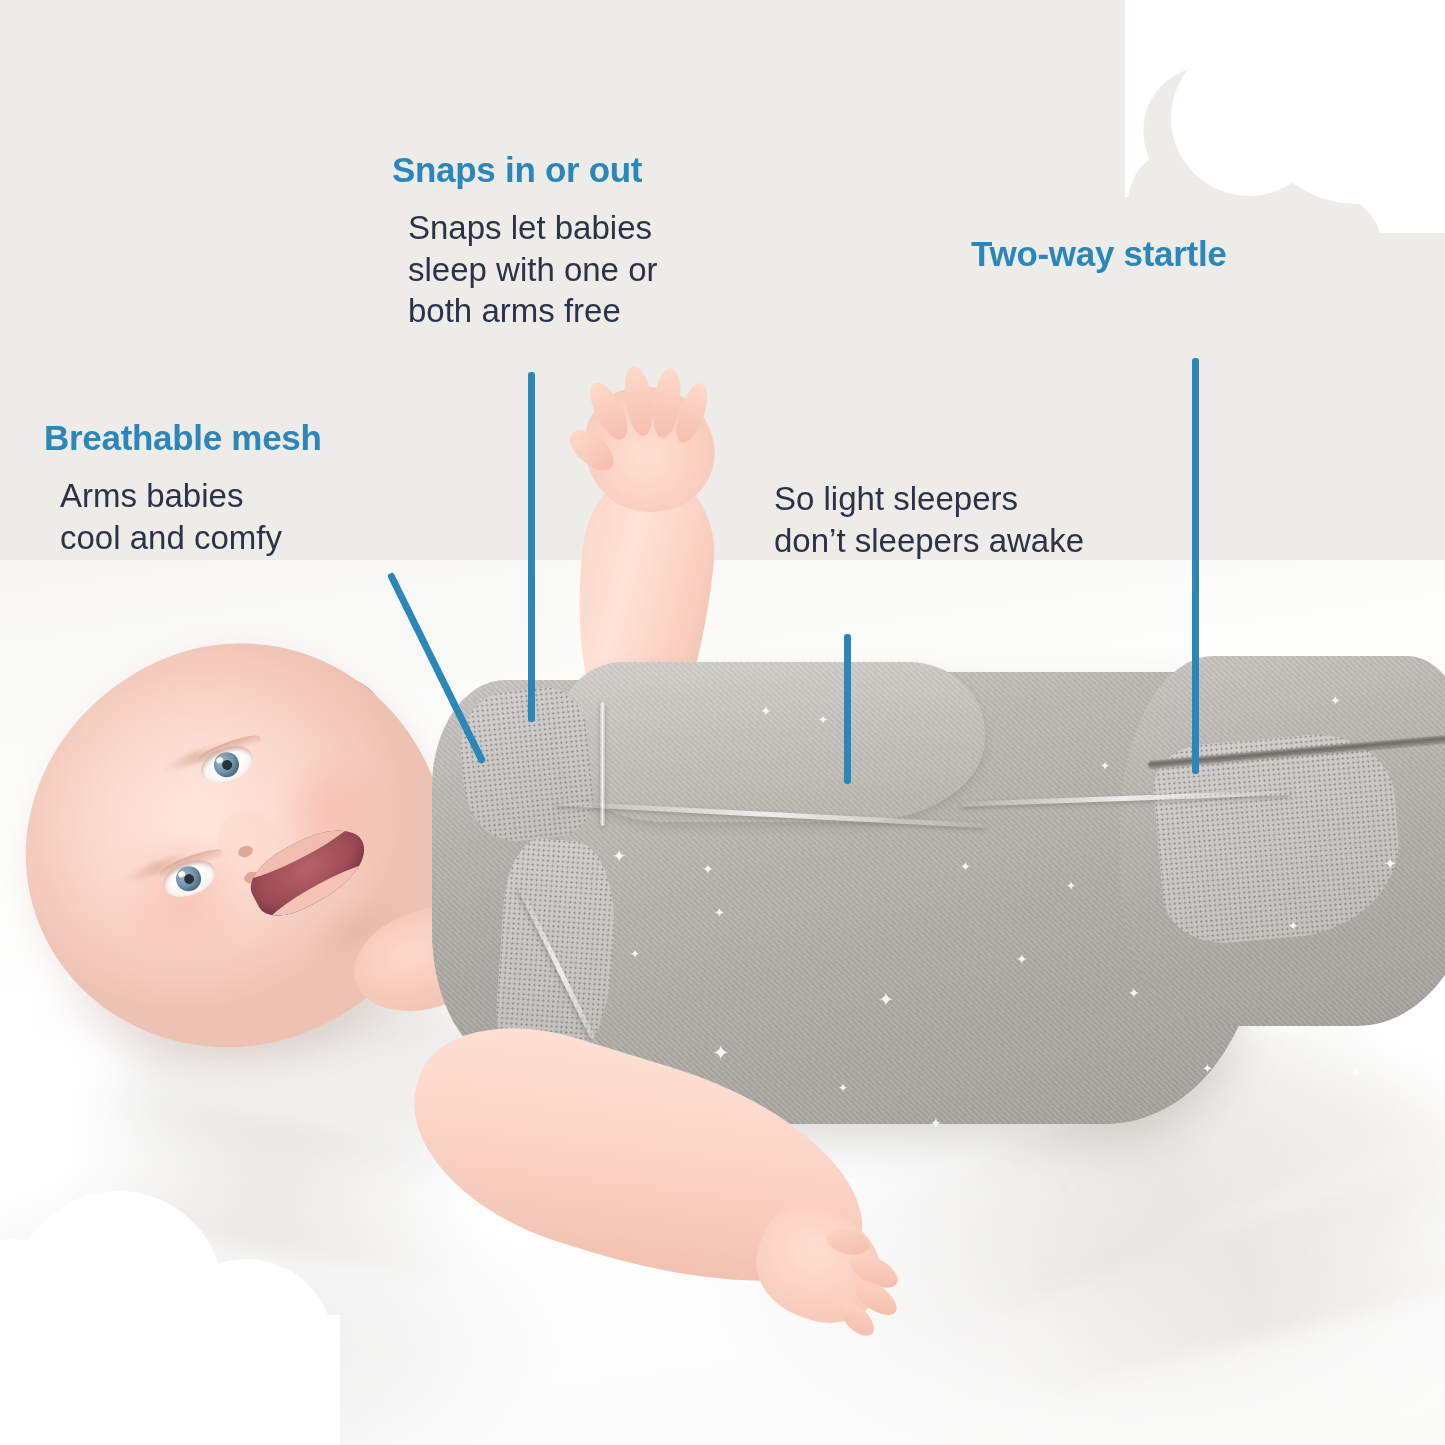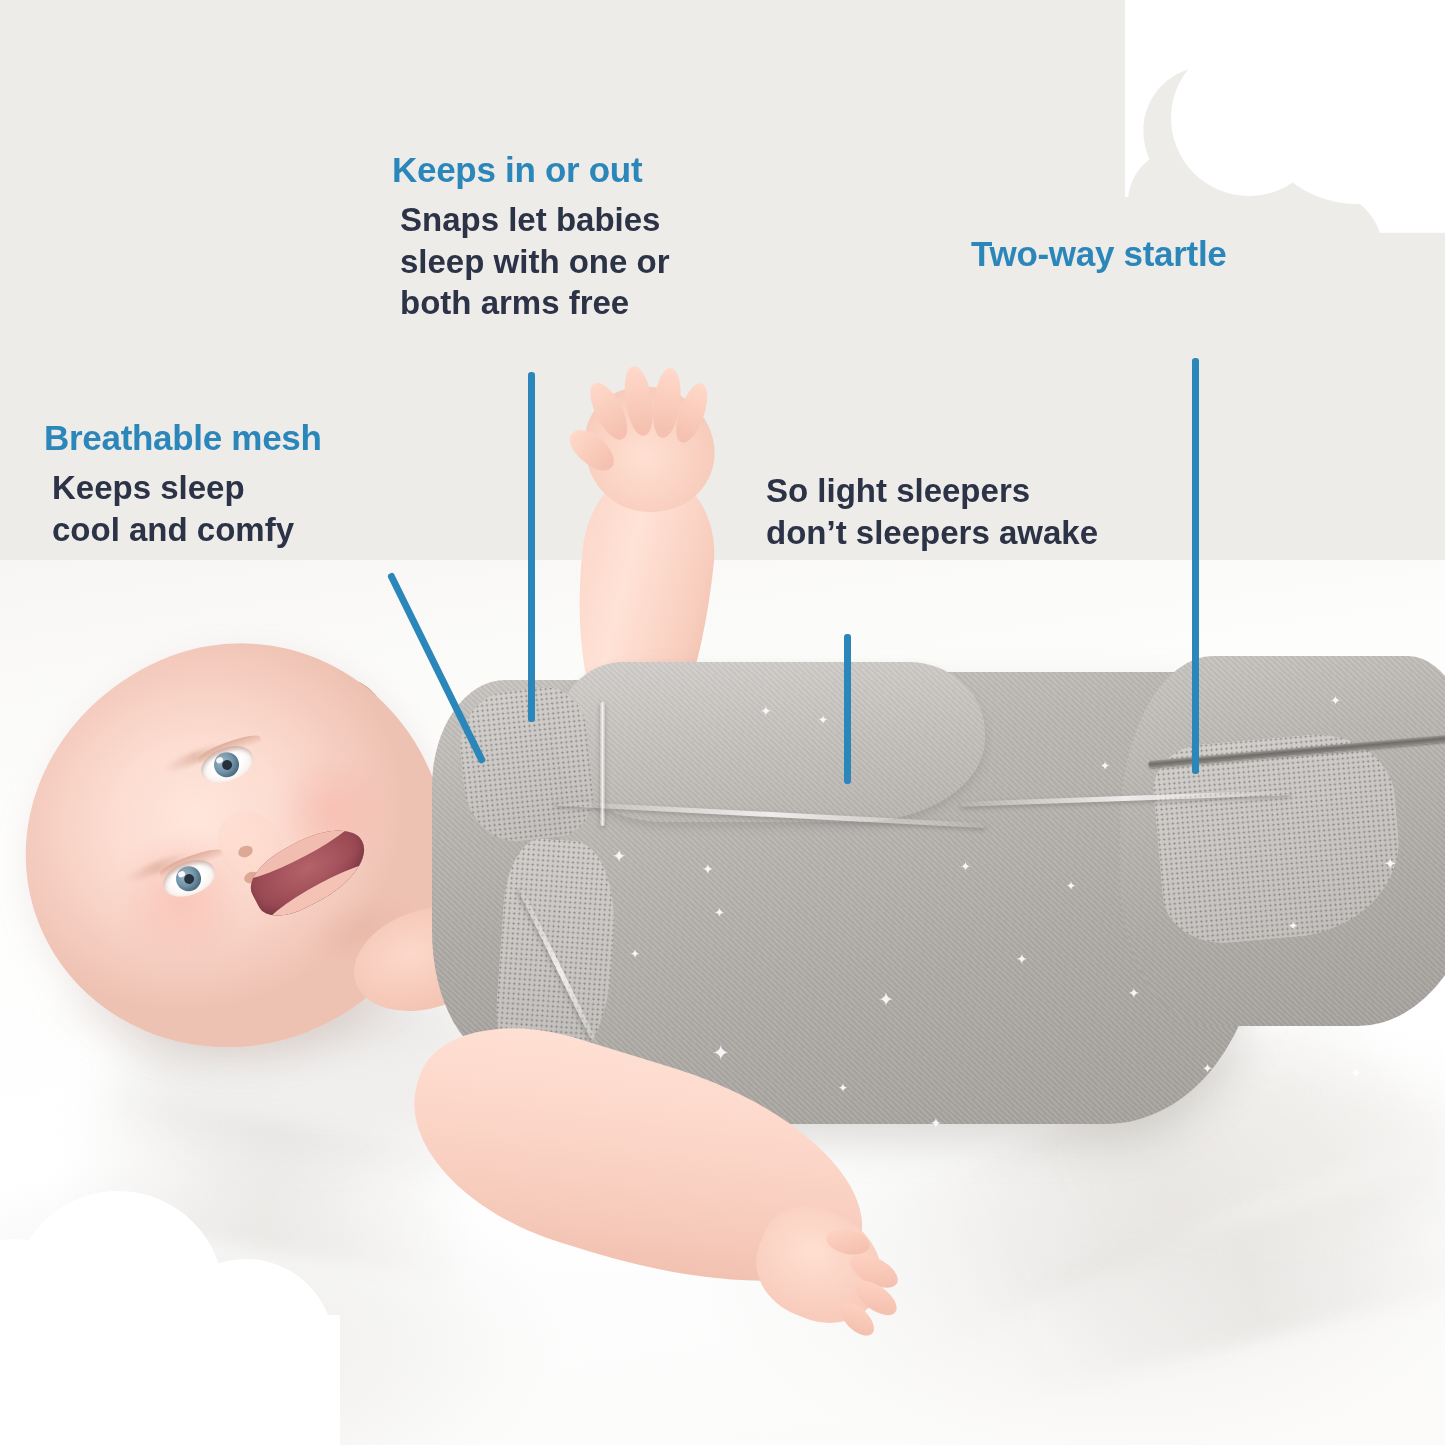--- a/index.html
+++ b/index.html
@@ -348,23 +348,23 @@
   .callout h3 {
     margin: 0 0 1px 0;
     font-size: 35px;
     font-weight: bold;
     color: #2b86ba;
     letter-spacing: -0.3px;
     line-height: 1.16;
     white-space: nowrap;
   }
   .callout p {
-    margin: 8px;
+    margin: 16px;
     font-size: 33px;
-    font-weight: bold;
+    font-weight: normal;
     color: #2c3346;
     line-height: 1.27;
     white-space: pre-line;
   }
   .leader {
     position: absolute;
     background: #2b86ba;
     border-radius: 3px;
   }
   .leader-diag {
@@ -508,33 +508,33 @@
 
   <div class="leader" style="left:528px;top:372px;width:7px;height:350px;"></div>
 
   <div class="leader" style="left:1192px;top:358px;width:7px;height:416px;"></div>
 
   <div class="leader" style="left:844px;top:634px;width:7px;height:150px;"></div>
 
   <div class="leader-diag" style="left:390px;top:570px;width:211px;transform:rotate(63.8deg);"></div>
 
   <div class="callout" style="left:392px;top:150px;">
-    <h3>Keeps in or out</h3>
+    <h3>Snaps in or out</h3>
     <p>Snaps let babies
 sleep with one or
 both arms free</p>
   </div>
 
   <div class="callout" style="left:971px;top:234px;">
     <h3>Two-way startle</h3>
   </div>
 
   <div class="callout" style="left:44px;top:418px;">
     <h3>Breathable mesh</h3>
-    <p>Keeps sleep
+    <p>Arms babies
 cool and comfy</p>
   </div>
 
   <div class="callout" style="left:758px;top:462px;">
     <p>So light sleepers
 don’t sleepers awake</p>
   </div>
 
 </div>
 

